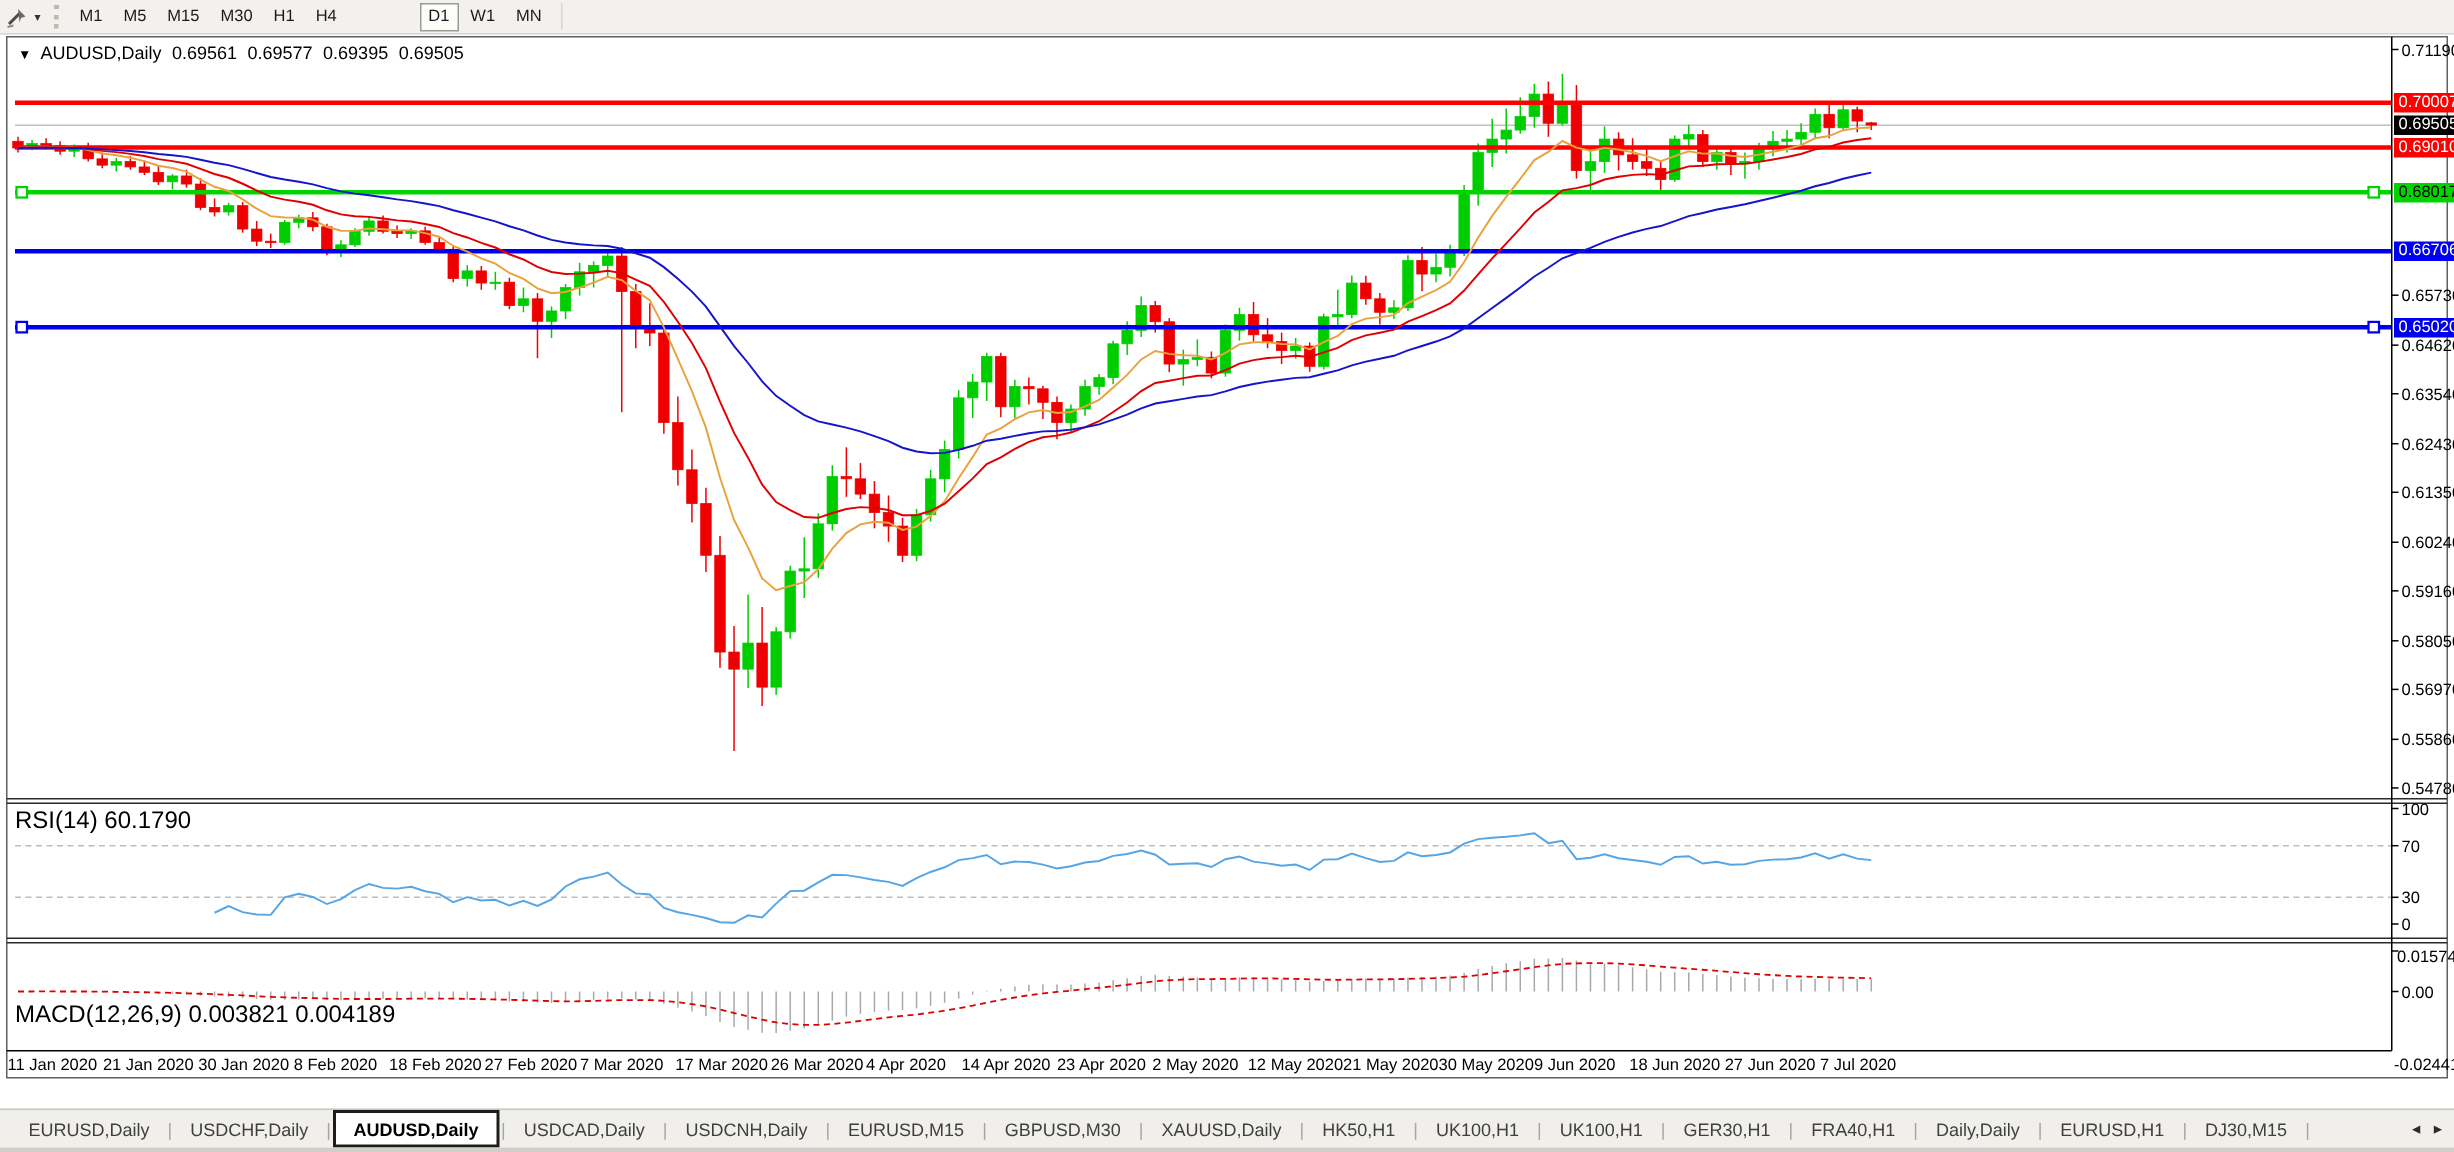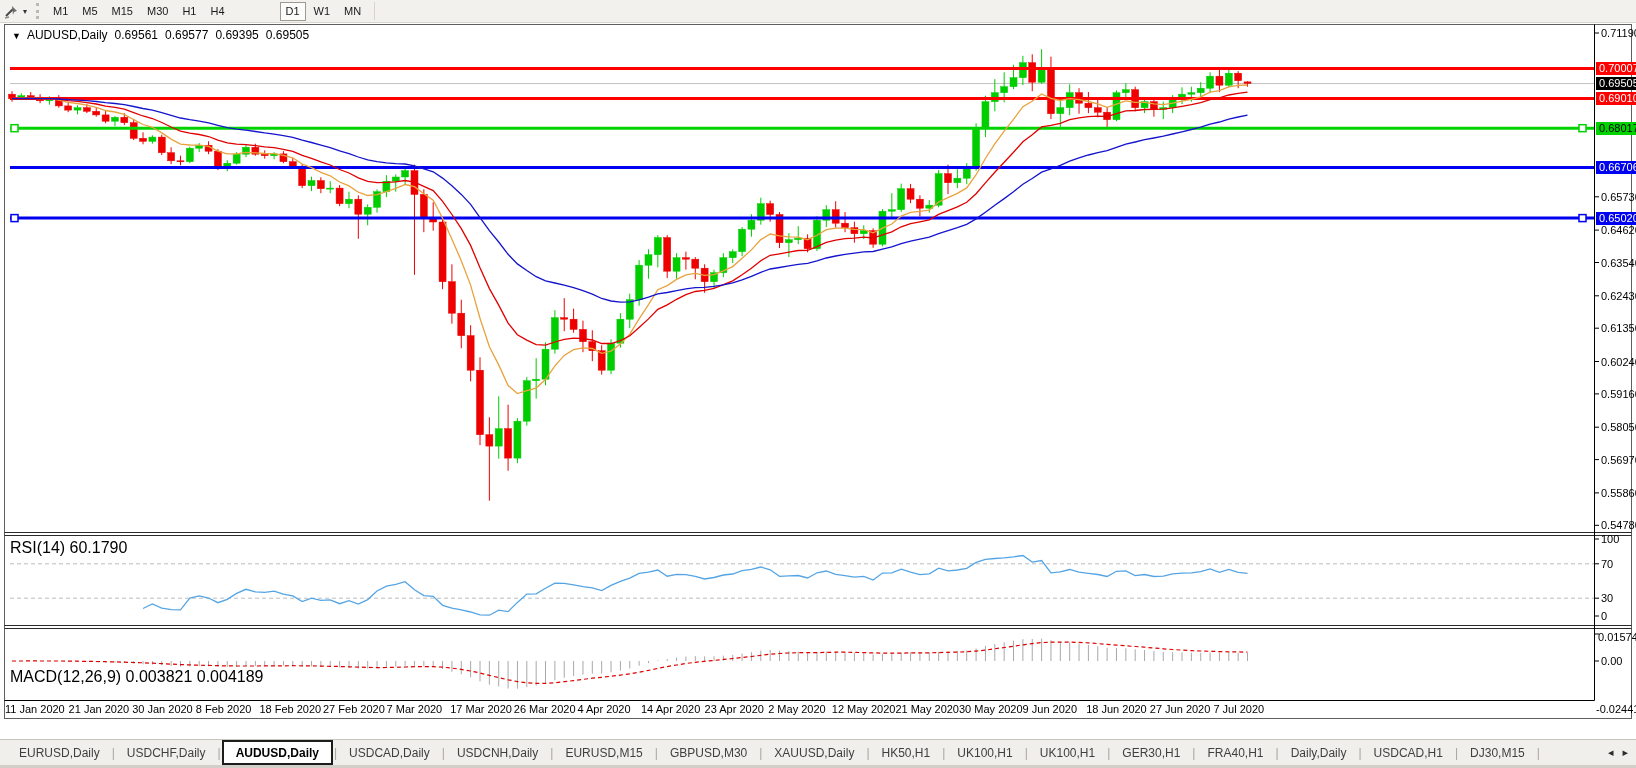--- a/index.html
+++ b/index.html
@@ -591,21 +591,21 @@
         <div class="tab">UK100,H1</div>
         <span class="tab-sep">|</span>
         <div class="tab">UK100,H1</div>
         <span class="tab-sep">|</span>
         <div class="tab">GER30,H1</div>
         <span class="tab-sep">|</span>
         <div class="tab">FRA40,H1</div>
         <span class="tab-sep">|</span>
         <div class="tab">Daily,Daily</div>
         <span class="tab-sep">|</span>
-        <div class="tab">USDCAD,H1</div>
+        <div class="tab">EURUSD,H1</div>
         <span class="tab-sep">|</span>
         <div class="tab">DJ30,M15</div>
         <span class="tab-sep">|</span>
       </div>
     <div class="tab-arrows">
       <span>◂</span>
       <span>▸</span>
     </div>
   </div>
   <div class="bottom-edge"></div>

